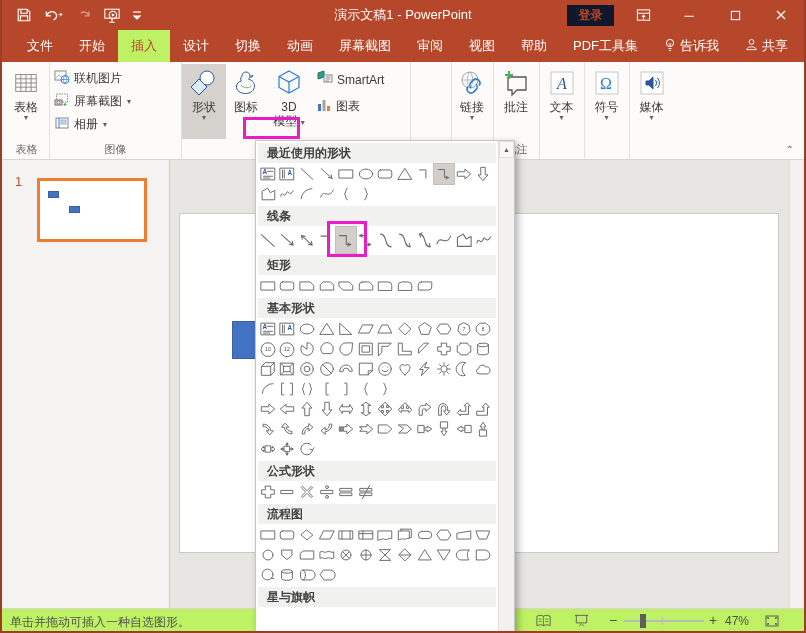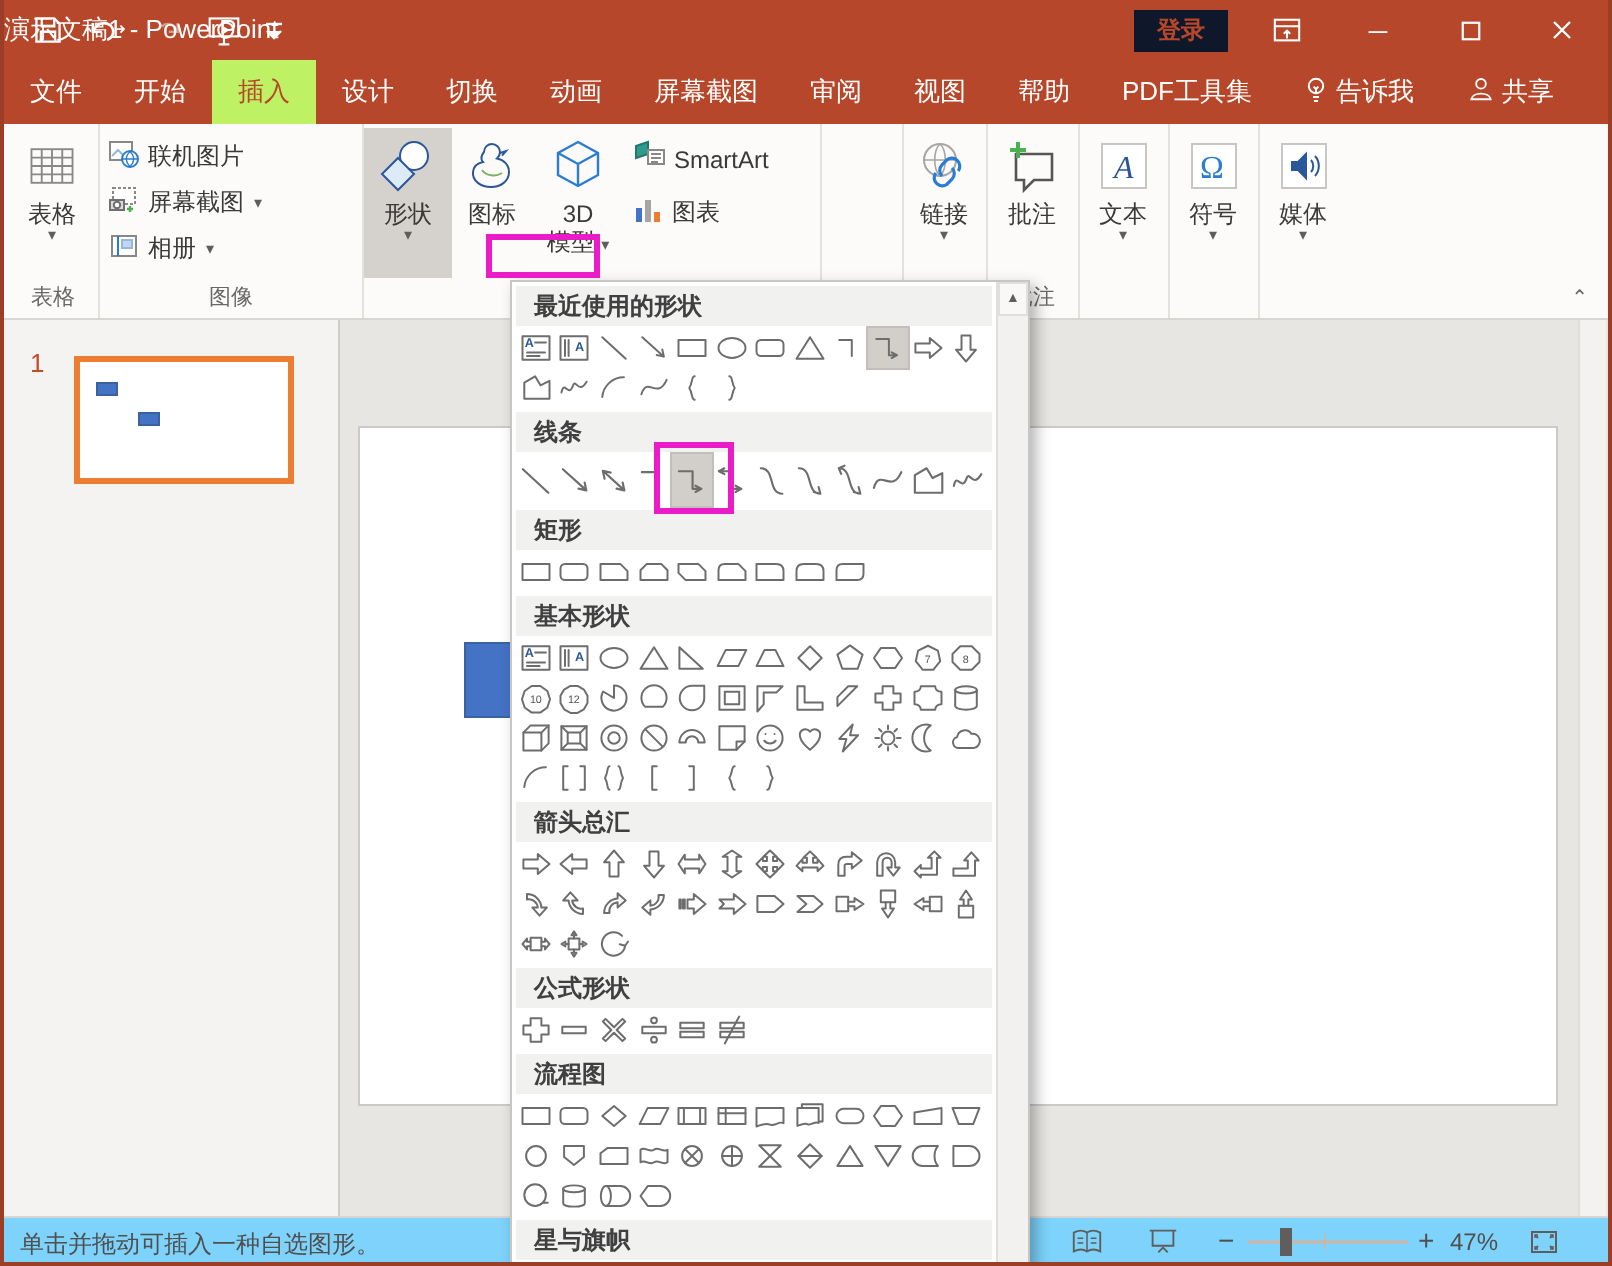--- a/index.html
+++ b/index.html
@@ -5,26 +5,26 @@
 :root{--red:#B7472A;--bd:#D8D5D2;--ink:#3b3a39;--glyph:#6d6d6d;}
 *{box-sizing:border-box;margin:0;padding:0}
 body{width:806px;height:633px;font-family:"Liberation Sans","DejaVu Sans",sans-serif}
 .window{position:relative;width:806px;height:633px;overflow:hidden;background:#E8E6E3;border-left:2px solid #9c3e26;border-right:2px solid #9c3e26;border-bottom:2px solid #9c3e26}
 
 .titlebar{position:relative;height:30px;background:var(--red);display:flex;align-items:center;color:#fff}
 .qat{display:flex;align-items:center;gap:11px;padding-left:14px}
 .qat svg{display:block}
 .qbtn{display:flex;align-items:center;cursor:default}
 .dim{opacity:.45}
-.title{position:absolute;left:0;right:0;font-size:13px;pointer-events:none}
+.title{position:absolute;left:0;right:0;text-align:center;font-size:13px;pointer-events:none}
 .login{position:absolute;left:565px;top:5px;width:47px;height:21px;background:#0f172a;color:var(--red);font-size:12px;display:flex;align-items:center;justify-content:center;font-weight:bold}
 .winbtns{position:absolute;right:0;top:0;height:30px;display:flex}
 .wb{width:46px;height:30px;display:flex;align-items:center;justify-content:center;color:#fff;font-size:13px}
 
-.tabbar{height:32px;background:var(--red);display:flex;align-items:stretch;padding-left:0;color:#fff}
+.tabbar{height:32px;background:var(--red);display:flex;align-items:stretch;padding-left:12px;color:#fff}
 .tab{display:flex;align-items:center;gap:4px;padding:0 13px;font-size:13px;white-space:nowrap}
 .tab.active{background:#bef264;color:var(--red)}
 .tab-share{margin-left:auto;margin-right:14px}
 
 .ribbon{position:relative;height:98px;background:#FCFBFA;border-bottom:1px solid var(--bd)}
 .groups{display:flex;height:97px;padding-left:2px}
 .grp{display:flex;flex-direction:column;border-right:1px solid #E4E2DF}
 .grp-c{flex:1;display:flex;align-items:flex-start;padding-top:2px}
 .grp-l{height:18px;text-align:center;font-size:11px;color:#696867;line-height:16px}
 .bb{display:flex;flex-direction:column;align-items:center;font-size:12px;color:var(--ink);line-height:14px;padding-top:2px}
@@ -39,21 +39,21 @@
 .bodyrow{display:flex;height:448px}
 .thumbs{position:relative;width:168px;background:#F4F3F2;border-right:1px solid #CFCDCB}
 .thumb-num{position:absolute;left:13px;top:14px;font-size:13px;color:#BF4E27}
 .thumb{position:absolute;left:35px;top:18px;width:110px;height:64px;background:#fff;border:3px solid #ED7D31}
 .trect{position:absolute;background:#4472C4;border:1px solid #3b62a0}
 .main{position:relative;flex:1}
 .slide{position:absolute;left:9px;top:53px;width:600px;height:340px;background:#fff;border:1px solid #CCCAC8}
 .shape-blue{position:absolute;left:52px;top:107px;width:44px;height:38px;background:#4472C4;border:1.5px solid #3b62a0}
 .vscroll{position:absolute;right:1px;top:0;width:14px;height:100%;background:#F3F2F1;border-left:1px solid #E0DEDC}
 
-.statusbar{position:relative;height:25px;background:#7dd3fc;border-top:1px solid var(--bd);font-size:12px;color:#514f4e}
+.statusbar{position:relative;height:25px;background:#bef264;border-top:1px solid var(--bd);font-size:12px;color:#514f4e}
 .smsg{position:absolute;left:8px;top:5px}
 .sico{position:absolute;top:4px}
 .zoom-minus{left:607px;top:3px;font-size:14px}
 .ztrack{position:absolute;left:622px;top:11px;width:80px;height:2px;background:#BDBBB9}
 .ztick{position:absolute;left:660px;top:8px;width:1px;height:8px;background:#BDBBB9}
 .zthumb{position:absolute;left:638px;top:5px;width:6px;height:14px;background:#605E5C}
 .zoom-plus{left:707px;top:3px;font-size:14px}
 .zpct{position:absolute;left:723px;top:5px}
 
 .menu{position:absolute;left:253px;top:140px;width:260px;height:493px;background:#fff;border:1px solid #C8C6C4;box-shadow:3px 3px 7px rgba(0,0,0,.3);z-index:40;display:flex}
@@ -856,21 +856,20 @@
             <svg width="18" height="18" viewBox="0 0 20 20">
               <path d="M11.5 3.5C9.5 3.5 10.5 7 8.5 10c2 3 1 6.5 3 6.5"></path>
             </svg>
           </div>
           <div class="mcell">
             <svg width="18" height="18" viewBox="0 0 20 20">
               <path d="M8.5 3.5c2 0 1 3.5 3 6.5-2 3-1 6.5-3 6.5"></path>
             </svg>
           </div>
         </div>
-        <div class="mhdr">箭头总汇</div>
         <div class="mrow">
           <div class="mcell">
             <svg width="18" height="18" viewBox="0 0 20 20">
               <path d="M3 7.5h8v-3L17.5 10 11 15.5v-3H3Z"></path>
             </svg>
           </div>
           <div class="mcell">
             <svg width="18" height="18" viewBox="0 0 20 20">
               <g transform="rotate(180 10 10)">
                 <path d="M3 7.5h8v-3L17.5 10 11 15.5v-3H3Z"></path>

